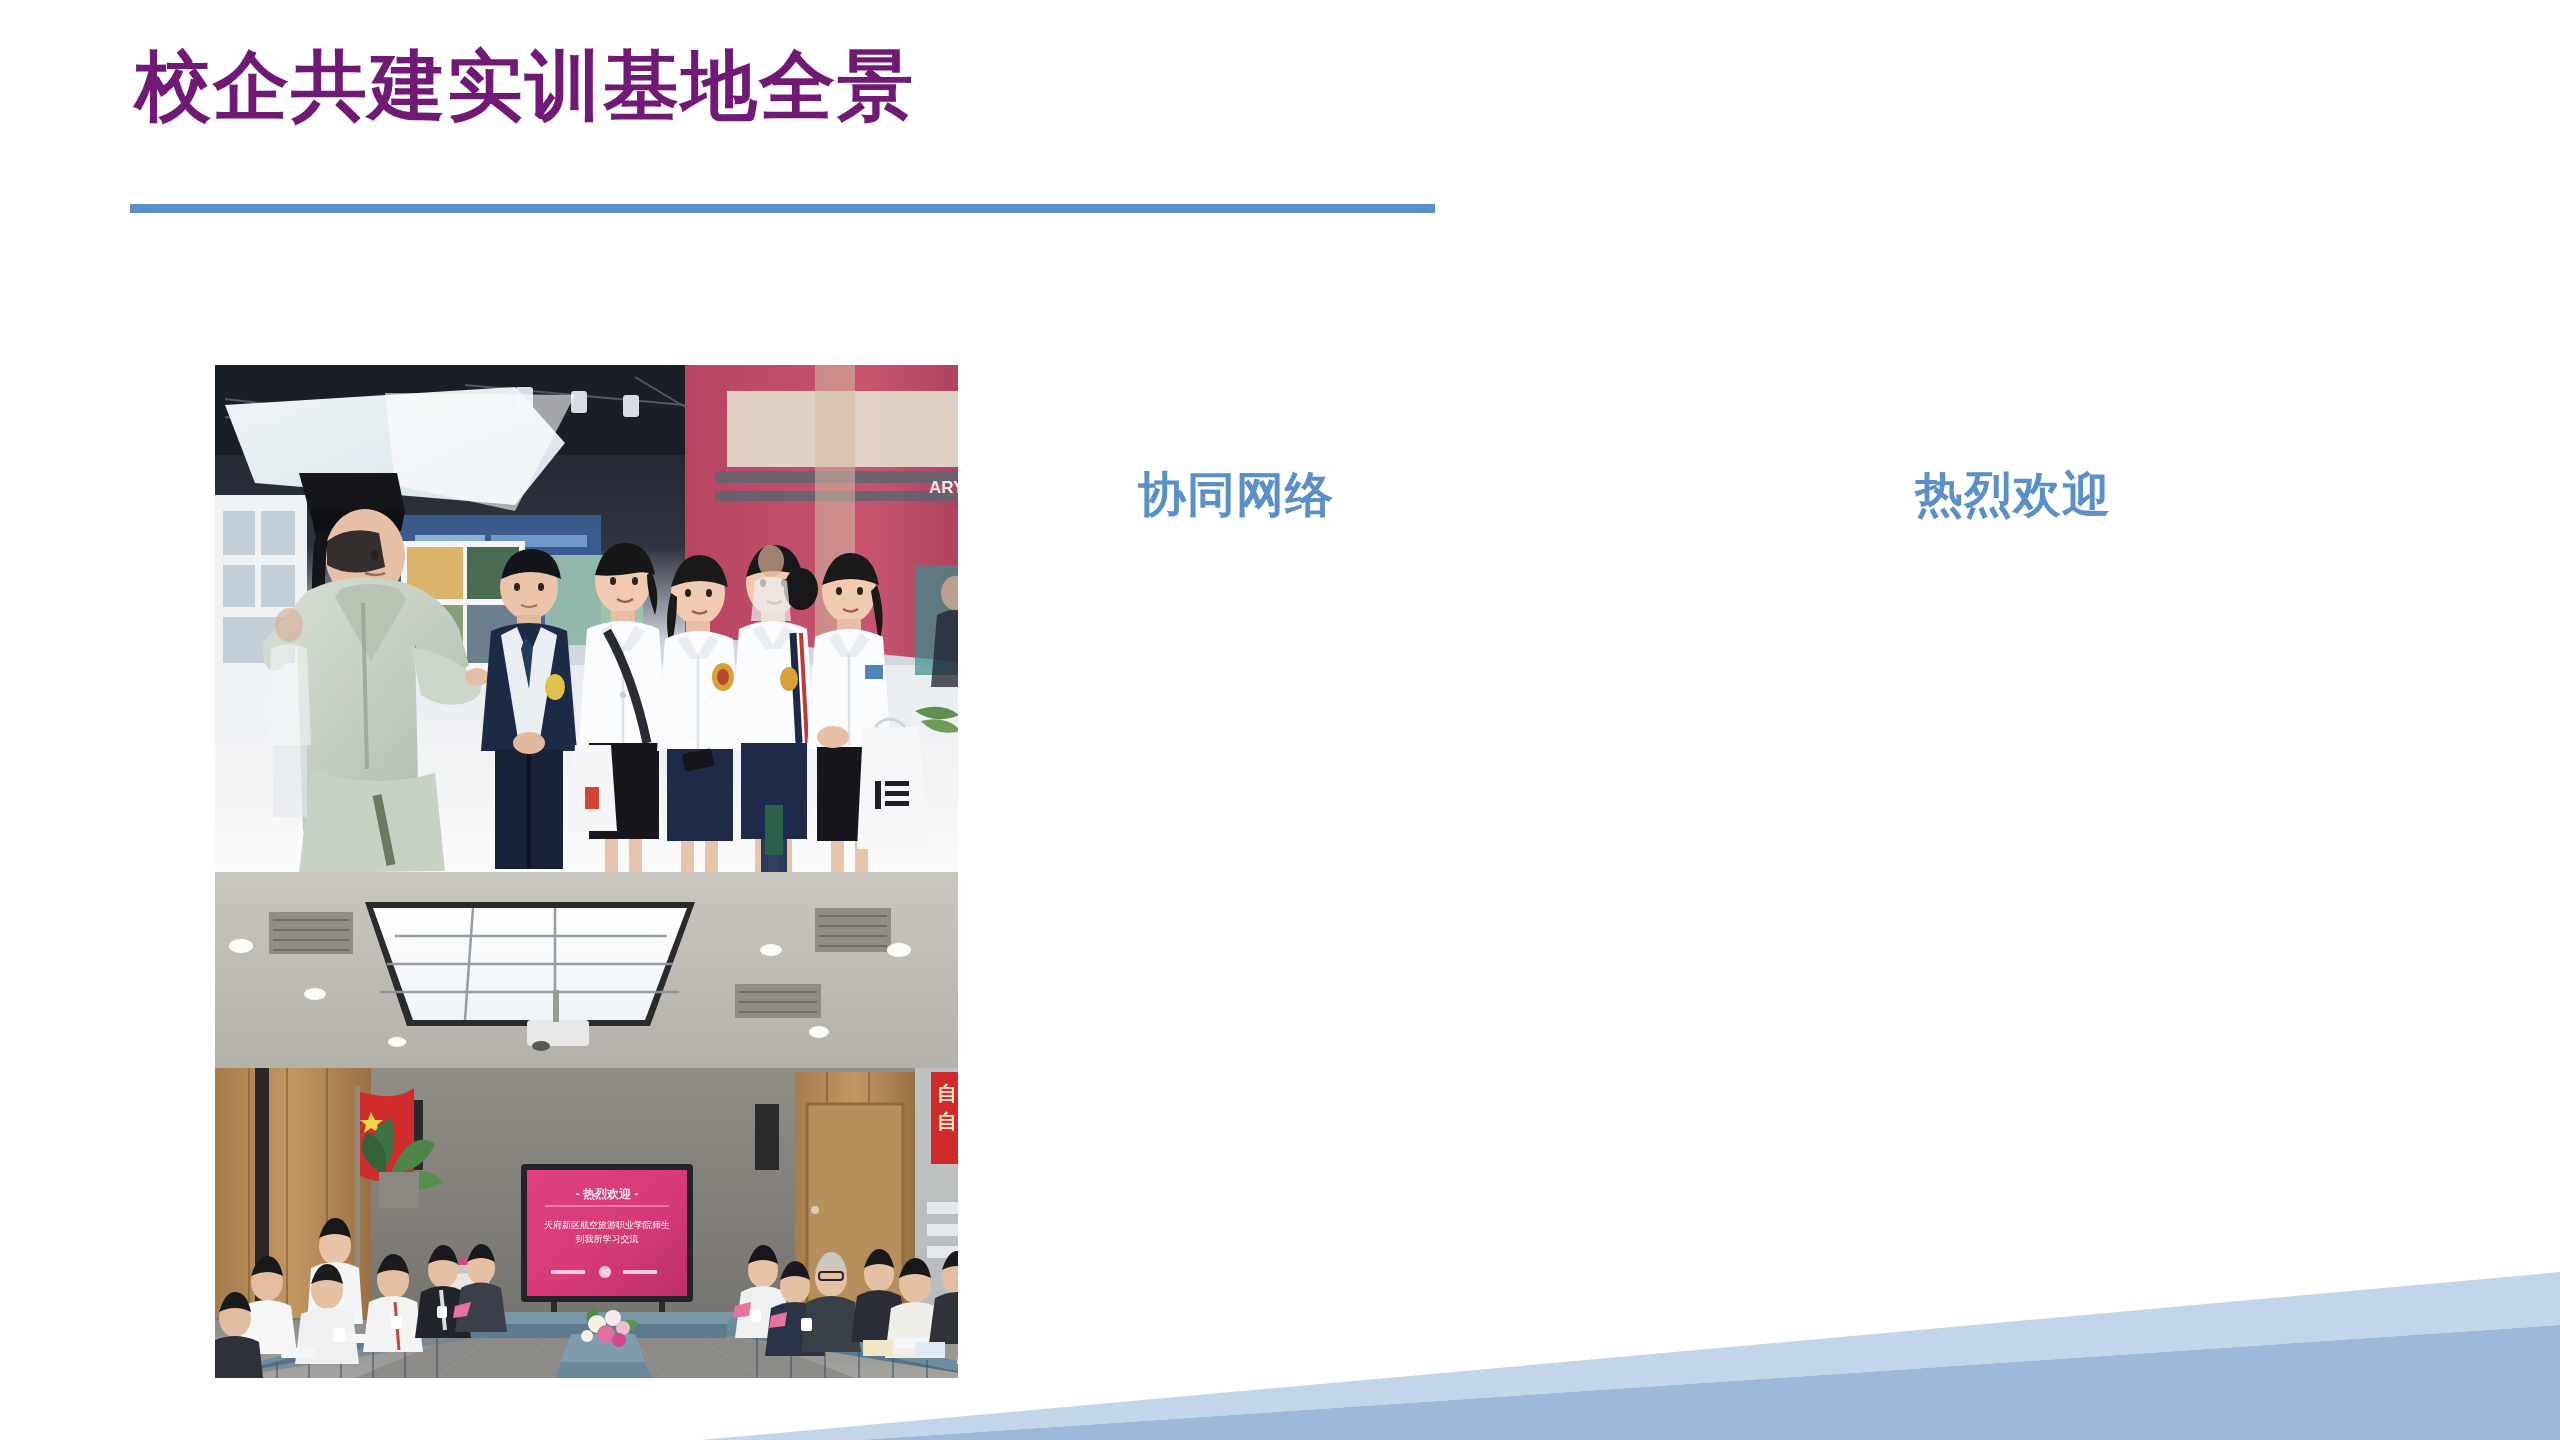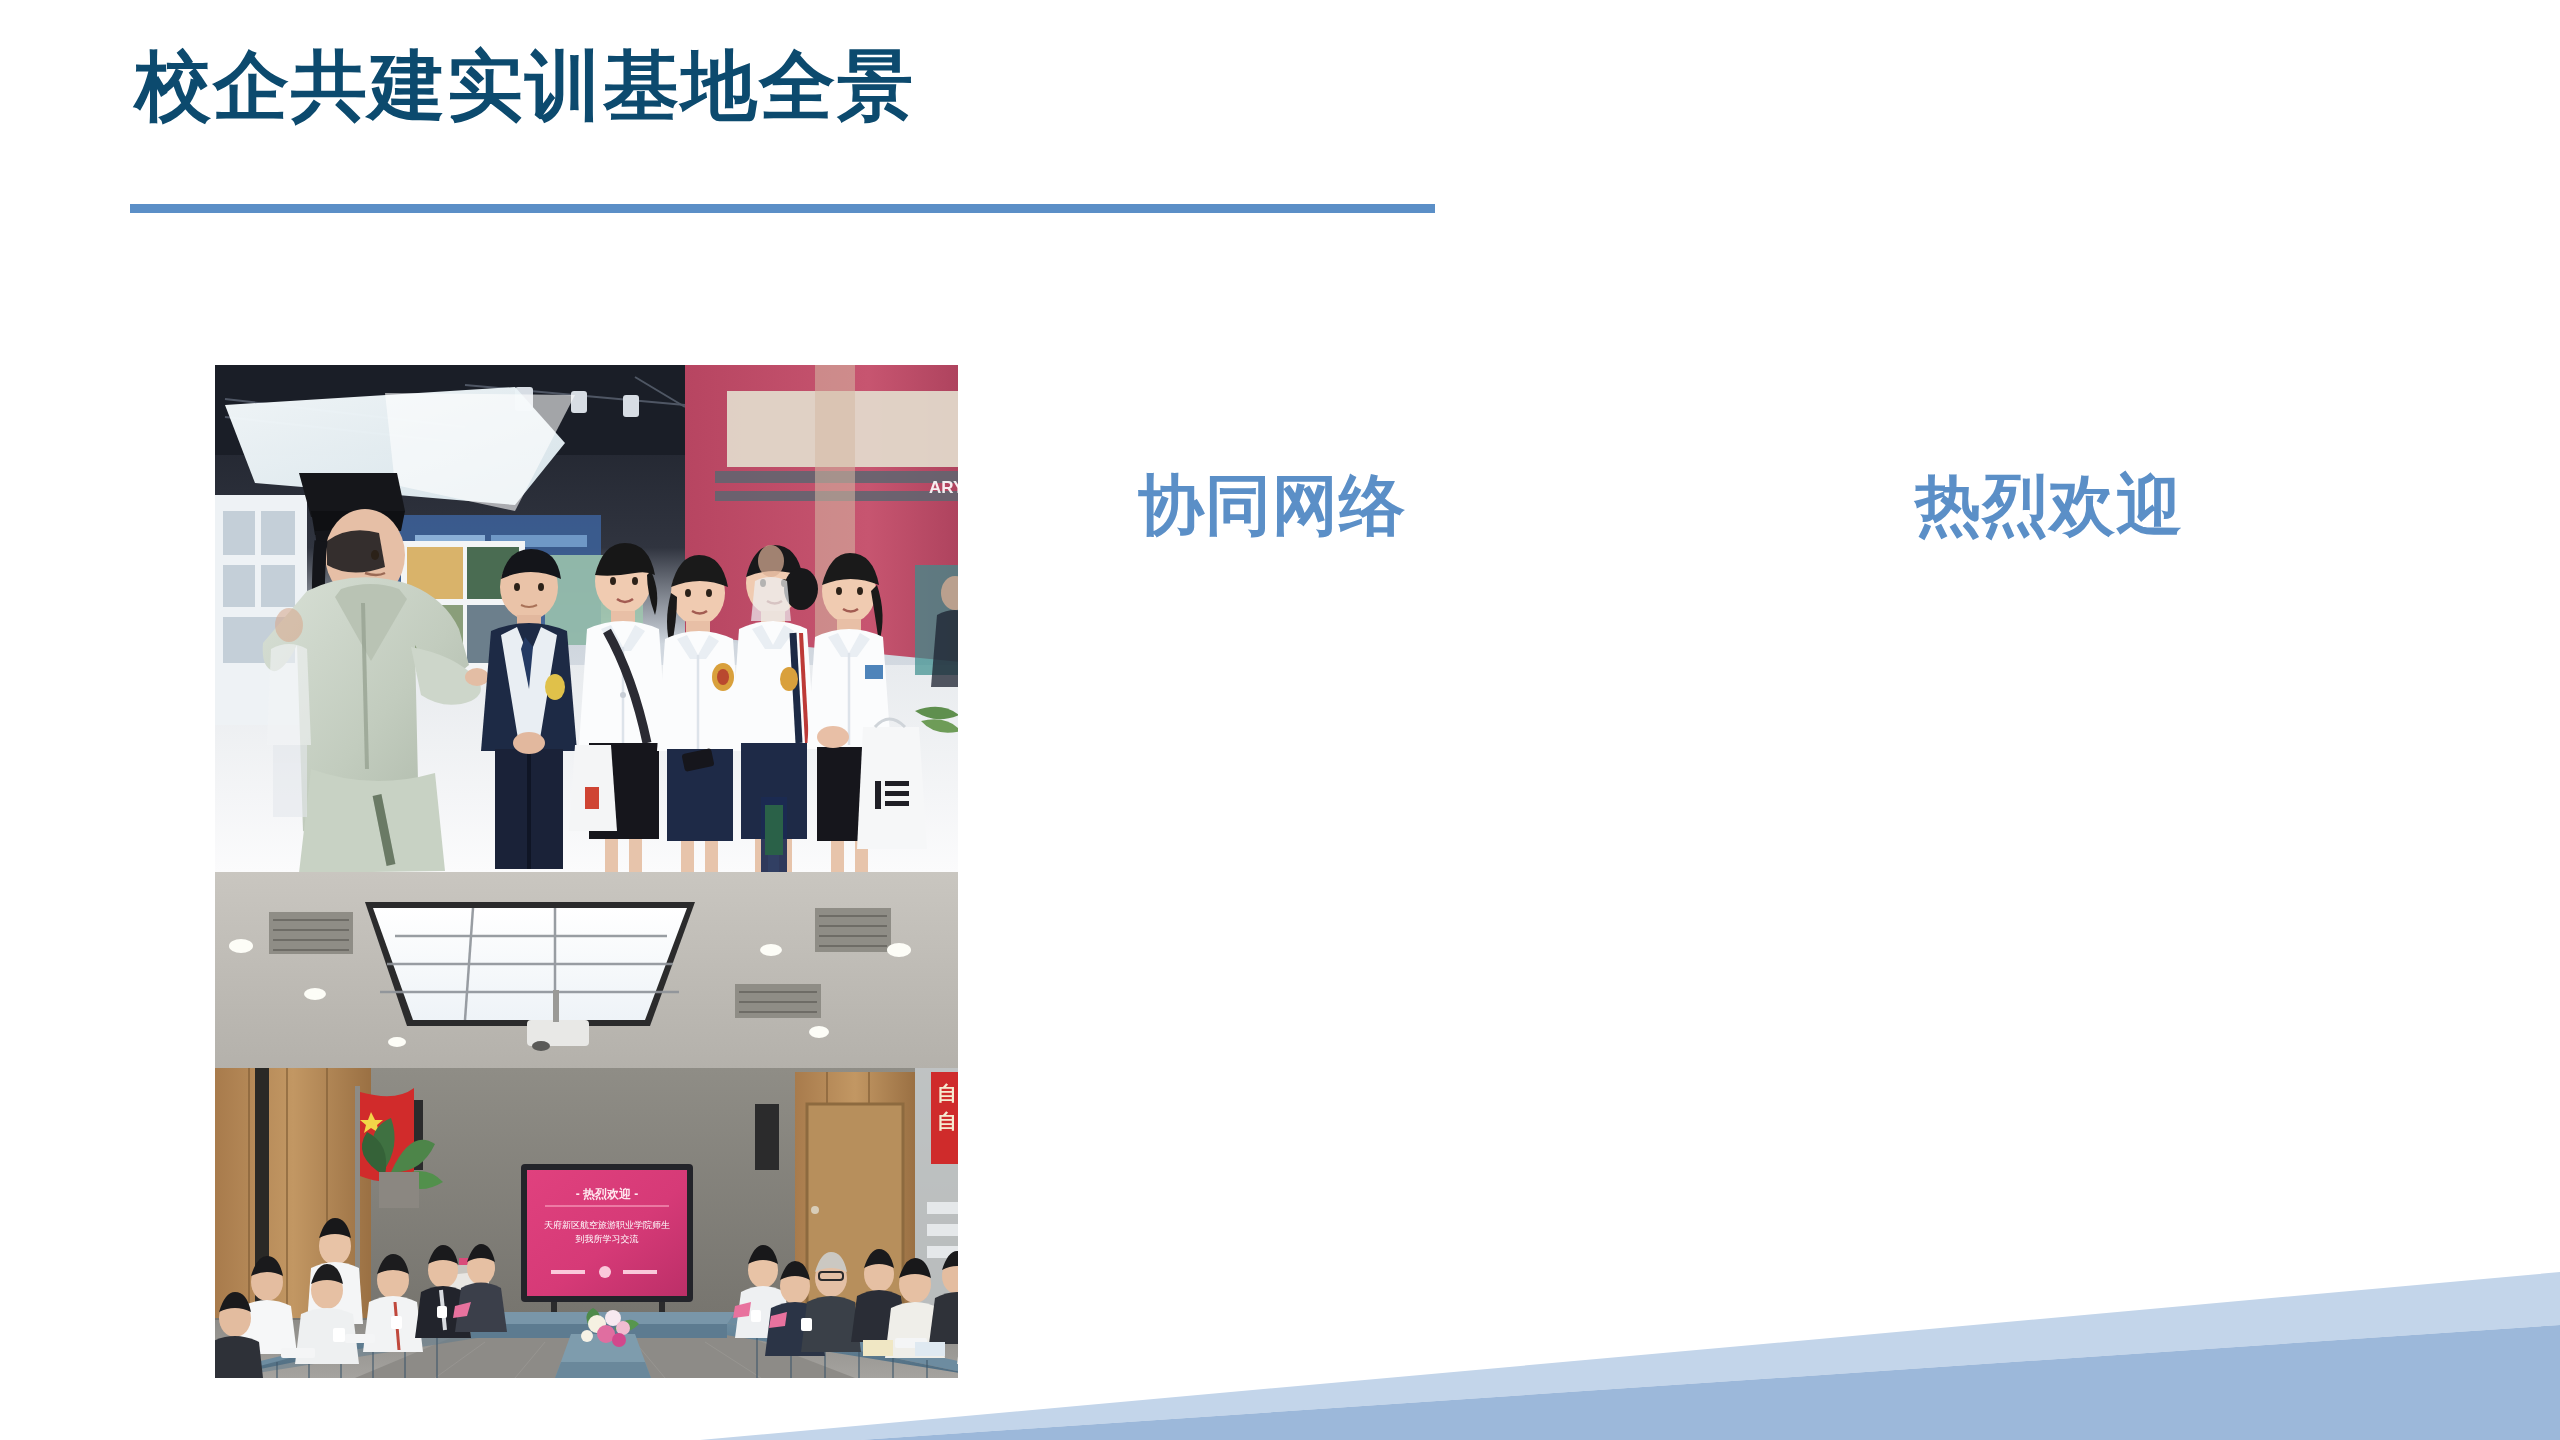--- a/index.html
+++ b/index.html
@@ -33,21 +33,21 @@
   
   .title-block {
     position:absolute;
     left:135px;
     top:38px;
     width:1400px;
   }
   .page-title {
     font-size:76px;
     font-weight:bold;
-    color:#0c4a6e;
+    color:#701a75;
     letter-spacing:2px;
     line-height:1.25;
     white-space:nowrap;
   }
   .title-rule {
     position:absolute;
     left:130px;
     top:204px;
     width:1305px;
     height:9px;
@@ -77,21 +77,21 @@
   
   .col {
     position:absolute;
     top:466px;
     width:560px;
   }
   .col-1 { left:1138px; }
   .col-2 { left:1915px; }
 
   .col-heading {
-    font-size:66px;
+    font-size:48px;
     font-weight:bold;
     color:#5B8FC7;
     line-height:1.2;
     letter-spacing:1px;
     margin-bottom:0;
   }
   .col-body {
     margin-top:66px;
     font-size:37px;
     font-weight:normal;

